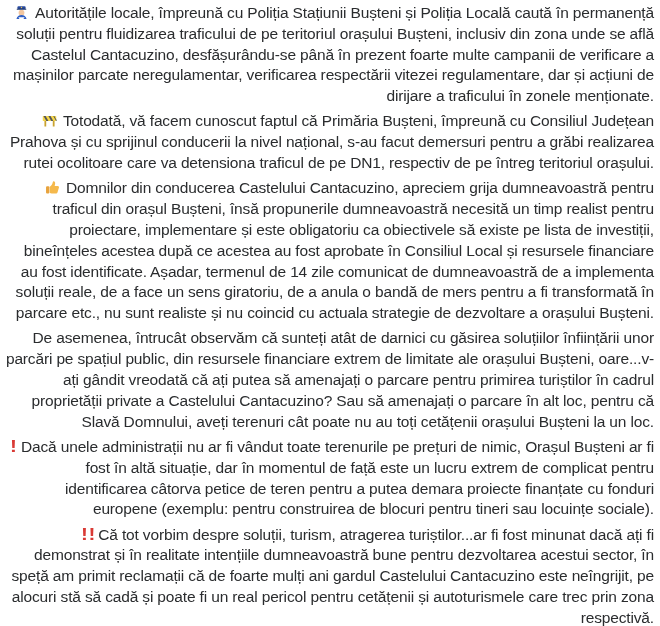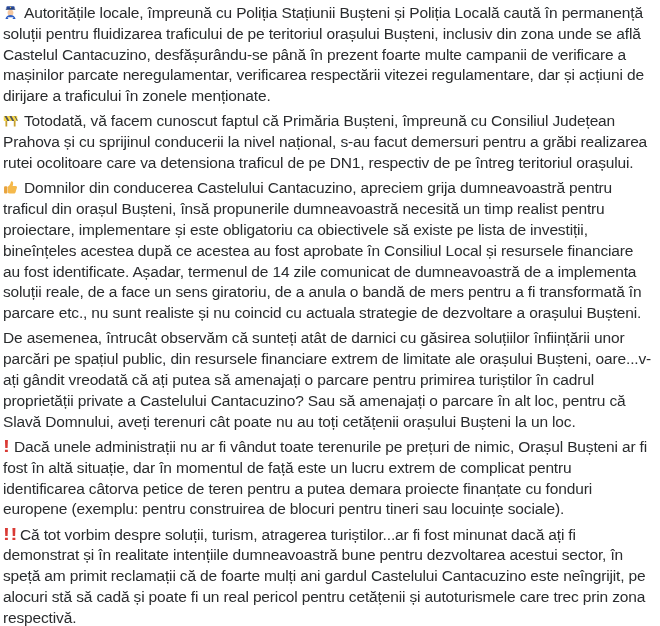--- a/index.html
+++ b/index.html
@@ -12,21 +12,21 @@
     color: #2a2c2e;
   }
   .post {
     padding: 3px 6px 0 3px;
   }
   .para {
     margin: 0 0 4.5px 0;
     font-size: 15.5px;
     line-height: 20.8px;
     letter-spacing: -0.15px;
-    text-align: left;
+    text-align: right;
   }
   .emoji {
     display: inline-block;
     width: 16px;
     height: 15px;
     margin-right: 5px;
     vertical-align: -2px;
     line-height: 1;
   }
   .emoji svg { display: block; }

